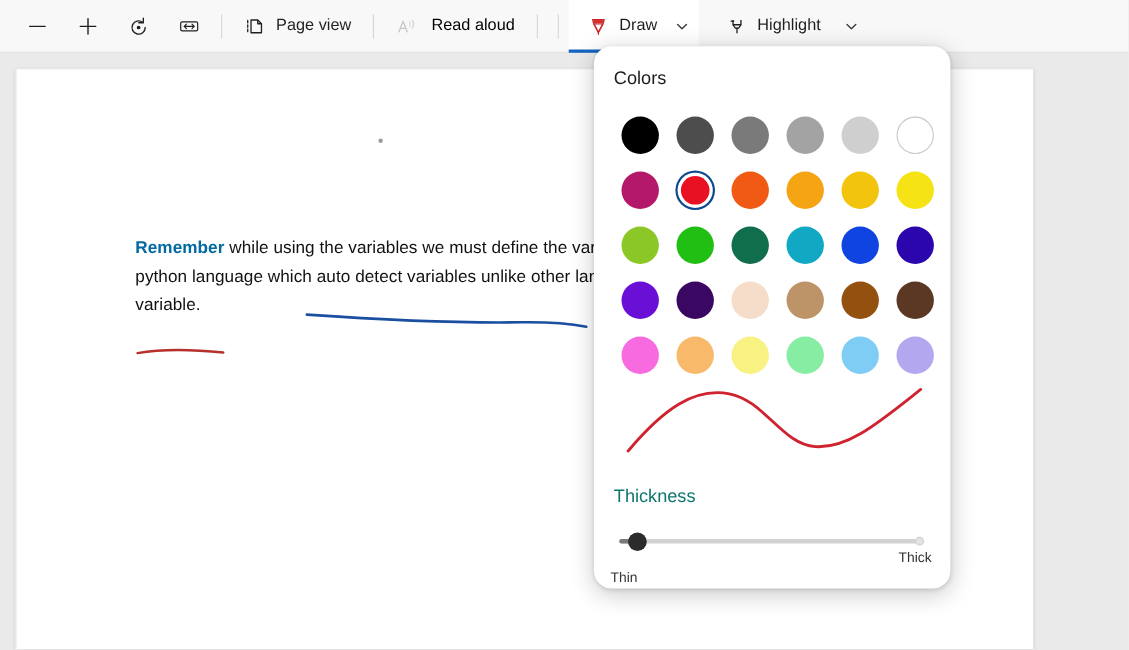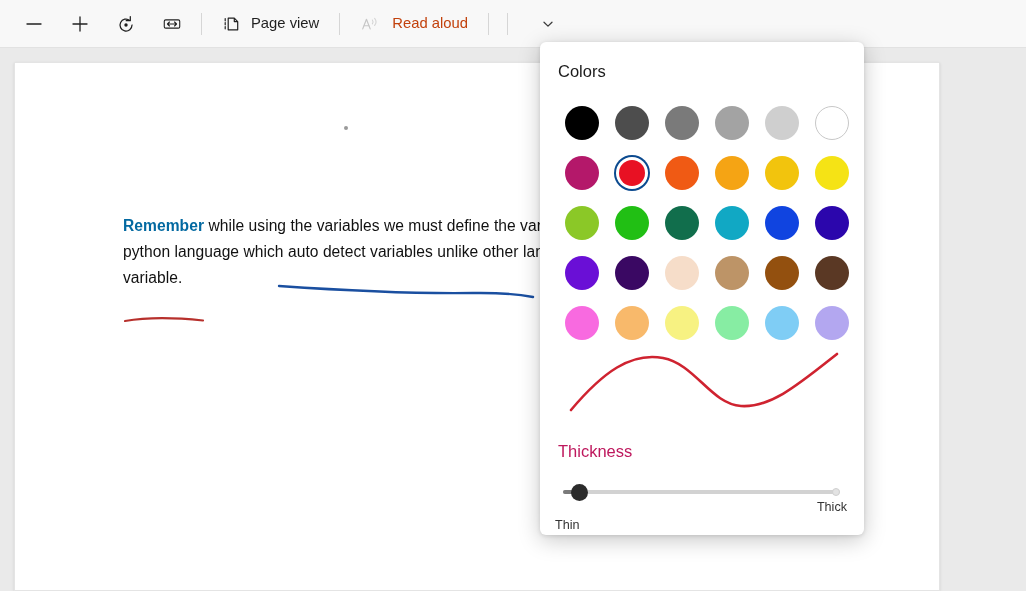--- a/index.html
+++ b/index.html
@@ -26,21 +26,21 @@
     gap: 9px;
     padding: 0 11px;
     border-radius: 4px;
     cursor: default;
     color: #1f1f1f;
     font-size: 14.8px;
     white-space: nowrap;
     position: relative;
   }
   .tb-btn.icononly { padding: 0 10px; }
-  .tb-btn.disabled { color: #c2410c; gap: 12px; }
+  .tb-btn.disabled { color: #000000; gap: 12px; }
   .tb-sep {
     width: 1px; height: 22px;
     background: #d6d6d6;
     margin: 0 9px;
     flex: 0 0 auto;
   }
   .tb-icon { display: flex; align-items: center; justify-content: center; width: 20px; height: 20px; }
   .tb-icon svg { display: block; }
   .tb-label { line-height: 1; }
   .spacer-sm { width: 6px; flex: 0 0 auto; }
@@ -89,21 +89,21 @@
     border-radius: 50%;
     background: #9a9a9a;
   }
 
   
   #panel {
     position: absolute;
     left: 540px; top: 42px;
     width: 324px; height: 493px;
     background: #ffffff;
-    border-radius: 6px;
+    border-radius: 16px;
     box-shadow: 0 5px 22px rgba(0,0,0,0.22), 0 1px 4px rgba(0,0,0,0.12);
     z-index: 10;
   }
   #panel-title {
     position: absolute; left: 18px; top: 20px;
     font-size: 16.5px; color: #1b1b1b;
   }
   #swatch-grid {
     position: absolute; left: 17px; top: 56px;
     width: 290px;
@@ -127,21 +127,21 @@
     box-shadow: 0 0 0 3px #ffffff, 0 0 0 5px #0b4a8f;
   }
 
   #stroke-preview {
     position: absolute; left: 15px; top: 300px;
     width: 296px; height: 78px;
   }
 
   #thickness-title {
     position: absolute; left: 18px; top: 400px;
-    font-size: 16.5px; color: #be185d; text-align: right;
+    font-size: 16.5px; color: #0f766e; text-align: right;
   }
   #slider-wrap {
     position: absolute; left: 18px; top: 440px;
     width: 288px; height: 20px;
   }
   #slider-track {
     position: absolute; left: 5px; top: 8px;
     width: 277px; height: 4px;
     border-radius: 2px;
     background: #d2d2d2;
@@ -245,23 +245,52 @@
         </svg>
       </span>
       <span class="tb-label">Read aloud</span>
     </div>
 
     <div class="tb-sep"></div>
 
 
     <div class="tb-sep"></div>
 
+    <div id="draw-group">
+      <div class="tb-btn">
+        <span class="tb-icon">
+          <svg width="22" height="22" viewBox="0 0 22 22">
+            <path d="M5.2 4.2h11.6l-1.1 4.3-4.7 8.9-4.7-8.9z" fill="#ffffff" stroke="#c62828" stroke-width="1.25" stroke-linejoin="round"></path>
+            <path d="M5.8 4.6h10.4l-0.85 3.5H6.65z" fill="#d32f2f"></path>
+            <path d="M6.9 8.6h8.2l-4.1 7.9z" fill="#ffffff" stroke="#c62828" stroke-width="1.1" stroke-linejoin="round"></path>
+            <path d="M11 16.5v2.4" stroke="#c62828" stroke-width="1.2" stroke-linecap="round"></path>
+          </svg>
+        </span>
+        <span class="tb-label">Draw</span>
+      </div>
+      <div class="chev">
+        <svg width="14" height="14" viewBox="0 0 14 14">
+            <path d="M3 5.2 7 9.1l4-3.9" stroke="#3a3a3a" stroke-width="1.25" fill="none" stroke-linecap="round" stroke-linejoin="round"></path>
+          </svg>
+      </div>
+    </div>
 
     <div class="spacer-lg"></div>
 
+    <div class="tb-btn">
+      <span class="tb-icon">
+        <svg width="20" height="20" viewBox="0 0 20 20">
+          <path d="M6.4 4.2v4.3h7.2V4.2" stroke="#202020" stroke-width="1.2" fill="none" stroke-linejoin="round"></path>
+          <path d="M6.4 8.5l2.1 3.1h3l2.1-3.1" stroke="#202020" stroke-width="1.2" fill="none" stroke-linejoin="round"></path>
+          <path d="M10 11.6v4.2" stroke="#202020" stroke-width="1.2" fill="none" stroke-linecap="round"></path>
+          <path d="M4.6 5.2h2.4" stroke="#202020" stroke-width="1.2" fill="none" stroke-linecap="round"></path>
+        </svg>
+      </span>
+      <span class="tb-label">Highlight</span>
+    </div>
 
     <div class="chev" style="margin-left:6px">
       <svg width="14" height="14" viewBox="0 0 14 14">
           <path d="M3 5.2 7 9.1l4-3.9" stroke="#3a3a3a" stroke-width="1.25" fill="none" stroke-linecap="round" stroke-linejoin="round"></path>
         </svg>
     </div>
   </div>
 
   <div id="page">
 

